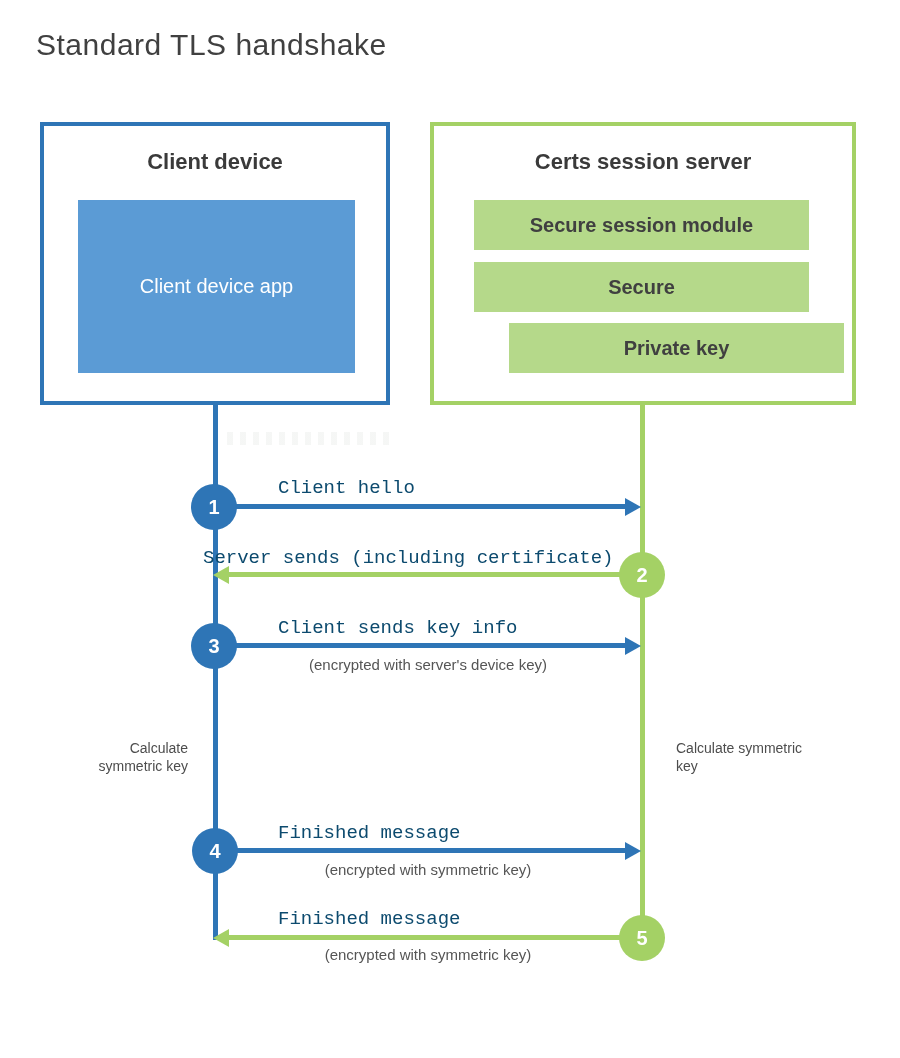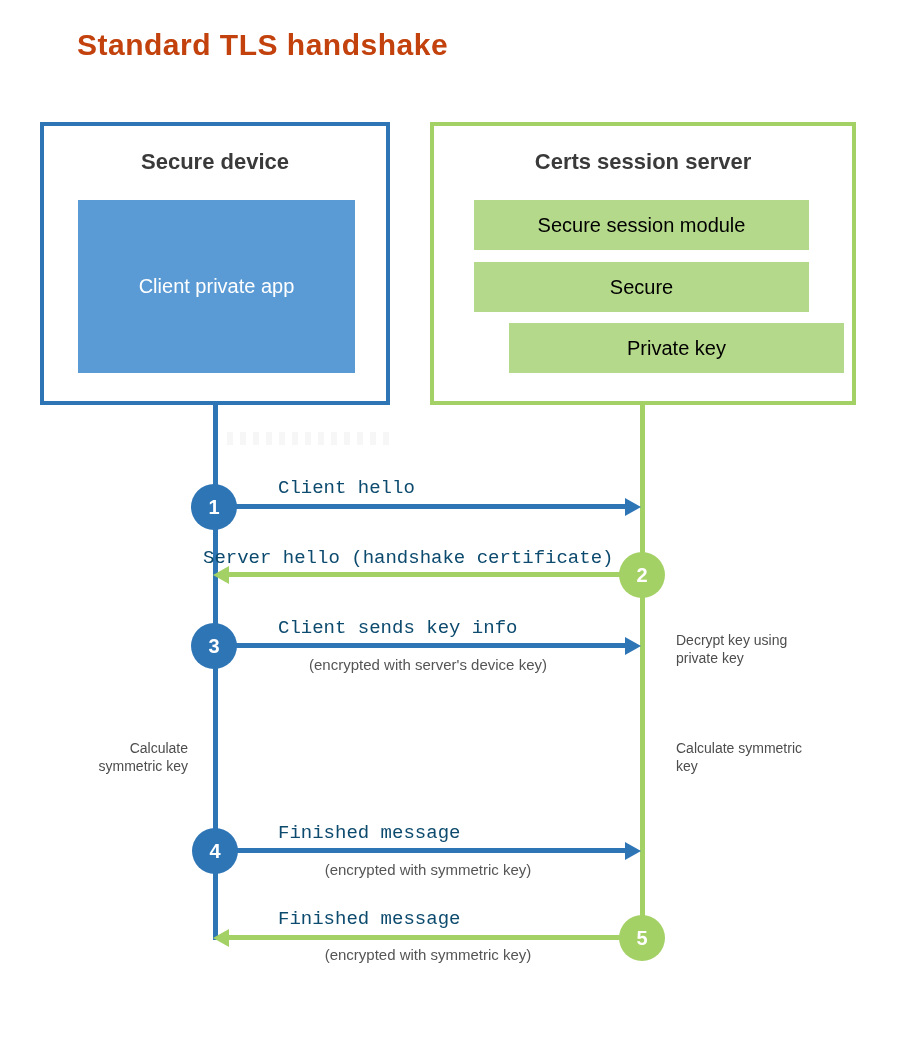--- a/index.html
+++ b/index.html
@@ -1,37 +1,37 @@
 <!DOCTYPE html>
 <html><head>
 <meta charset="utf-8">
 <style>
   html,body{margin:0;padding:0;background:#ffffff;}
   body{font-family:"Liberation Sans","DejaVu Sans",sans-serif;}
   .canvas{position:relative;width:900px;height:1058px;background:#ffffff;overflow:hidden;}
 
-  .title{position:absolute;left:36px;top:28px;font-size:30px;font-weight:700;
-         color:#c2410c;letter-spacing:0.5px;margin-left:41px;}
+  .title{position:absolute;left:36px;top:28px;font-size:30px;font-weight:400;
+         color:#404040;letter-spacing:0.5px;}
 
   
   .box{position:absolute;top:122px;height:283px;background:#fff;box-sizing:border-box;}
   .box.client{left:40px;width:350px;border:4px solid #2e75b6;}
   .box.server{left:430px;width:426px;border:4px solid #a4d165;}
   .box-heading{position:absolute;top:149px;text-align:center;font-size:22px;font-weight:bold;color:#3a3a3a;}
   .box-heading.client{left:40px;width:350px;}
   .box-heading.server{left:430px;width:426px;}
 
   .client-app{position:absolute;left:78px;top:200px;width:277px;height:173px;
               background:#5b9bd5;display:flex;align-items:center;justify-content:center;}
   .client-app span{display:block;width:160px;text-align:center;color:#ffffff;
                    font-size:20px;line-height:1.45;}
 
   .server-bar{position:absolute;left:474px;width:335px;height:50px;background:#b5d98a;
               display:flex;align-items:center;justify-content:center;}
-  .server-bar span{color:#000000;font-size:20px;}
+  .server-bar span{color:#404040;font-size:20px;font-weight:bold;}
   .bar-0{top:200px;} .bar-1{top:262px;} .bar-2{top:323px;margin-left:35px;}
 
   
   .lifeline{position:absolute;top:405px;width:5px;height:535px;}
   .lifeline.blue{left:213px;background:#2e75b6;}
   .lifeline.green{left:640px;background:#a4d165;}
 
   
   .artifact{position:absolute;left:227px;top:432px;width:165px;height:13px;opacity:.30;
     background:repeating-linear-gradient(90deg,#dfe3df 0 6px,transparent 6px 13px);}
@@ -58,23 +58,23 @@
   .note.right-align{text-align:right;}
 </style>
 </head>
 <body>
 
 <div class="canvas">
 
   <div class="title">Standard TLS handshake</div>
 
   <div class="box client"></div>
-  <div class="box-heading client">Secure device</div>
+  <div class="box-heading client">Client device</div>
   <div class="client-app">
-    <span>Client private app</span>
+    <span>Client device app</span>
   </div>
 
   <div class="box server"></div>
   <div class="box-heading server">Certs session server</div>
   <div class="server-bar bar-0">
     <span>Secure session module</span>
   </div>
   <div class="server-bar bar-1">
     <span>Secure</span>
   </div>
@@ -86,36 +86,35 @@
   <div class="lifeline green"></div>
   <div class="artifact"></div>
 
   <div class="msg" style="left:278px;top:477px;width:300px;">Client hello</div>
   <div class="abar blue" style="left:216px;top:504px;width:410px;"></div>
   <div class="ahead right" style="left:625px;top:498px;"></div>
   <div class="circle blue" style="left:191px;top:484px;">
     <span>1</span>
   </div>
 
-  <div class="msg" style="left:203px;top:547px;width:450px;">Server hello (handshake certificate)</div>
+  <div class="msg" style="left:203px;top:547px;width:450px;">Server sends (including certificate)</div>
   <div class="abar green" style="left:229px;top:572px;width:412px;"></div>
   <div class="ahead left" style="left:213px;top:566px;"></div>
   <div class="circle green" style="left:619px;top:552px;">
     <span>2</span>
   </div>
 
   <div class="msg" style="left:278px;top:617px;width:300px;">Client sends key info</div>
   <div class="abar blue" style="left:216px;top:643px;width:410px;"></div>
   <div class="ahead right" style="left:625px;top:637px;"></div>
   <div class="circle blue" style="left:191px;top:623px;">
     <span>3</span>
   </div>
   <div class="sub" style="left:253px;top:656px;width:350px;">(encrypted with server's device key)</div>
 
-  <div class="note" style="left:676px;top:631px;width:140px;">Decrypt key using private key</div>
   <div class="note right-align" style="left:72px;top:739px;width:116px;">Calculate symmetric key</div>
   <div class="note" style="left:676px;top:739px;width:130px;">Calculate symmetric key</div>
 
   <div class="msg" style="left:278px;top:822px;width:300px;">Finished message</div>
   <div class="abar blue" style="left:216px;top:848px;width:410px;"></div>
   <div class="ahead right" style="left:625px;top:842px;"></div>
   <div class="circle blue" style="left:192px;top:828px;">
     <span>4</span>
   </div>
   <div class="sub" style="left:253px;top:861px;width:350px;">(encrypted with symmetric key)</div>

